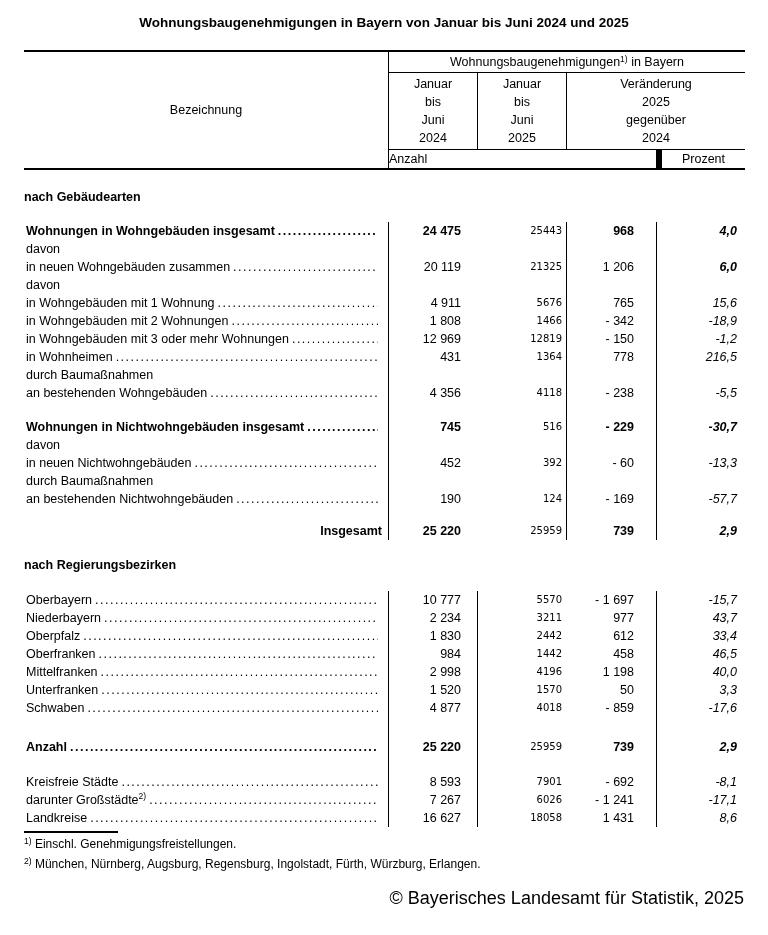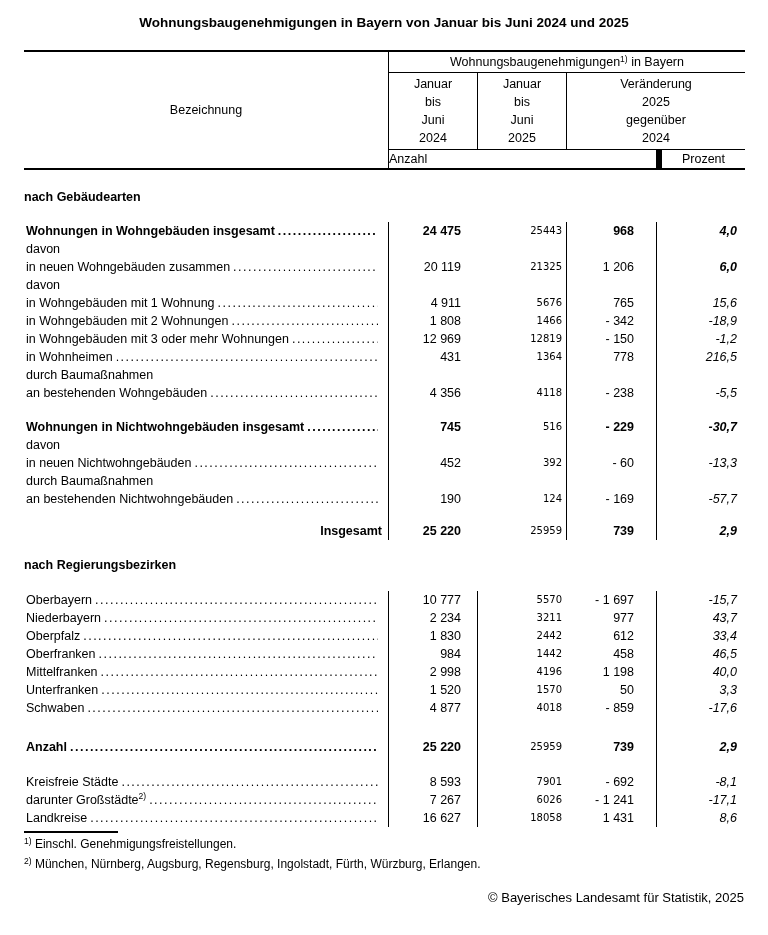--- a/index.html
+++ b/index.html
@@ -59,21 +59,21 @@
   .v3 { padding-right:22px; }
   .v4 { padding-right:8px; font-style:italic;margin-left:17px; }
   .row.b .lbl, .row.b .lbl-right, .row.b .v1, .row.b .v3, .row.b .v4 { font-weight:bold; }
   .row.b .leader::after { font-weight:bold; }
   .row.pb .v4 { font-weight:bold; }
 
   
   .fn-sep { margin:4px 0 0 24px; width:94px; border-top:2px solid #000; height:0; }
   .fn { margin-left:24px; line-height:19px; font-size:12px; }
   .fn-first { margin-top:2px; }
-  .copyright { margin:14px 24px 0 0; height:18px; line-height:18px; text-align:right; font-size:13px; }
+  .copyright { margin:14px 24px 0 0; height:18px; line-height:18px; text-align:right; font-size:18px; }
 </style>
 </head>
 <body>
 
 <div class="page">
 
   <div class="title">Wohnungsbaugenehmigungen in Bayern von Januar bis Juni 2024 und 2025</div>
 
   <div class="tbl">
 

